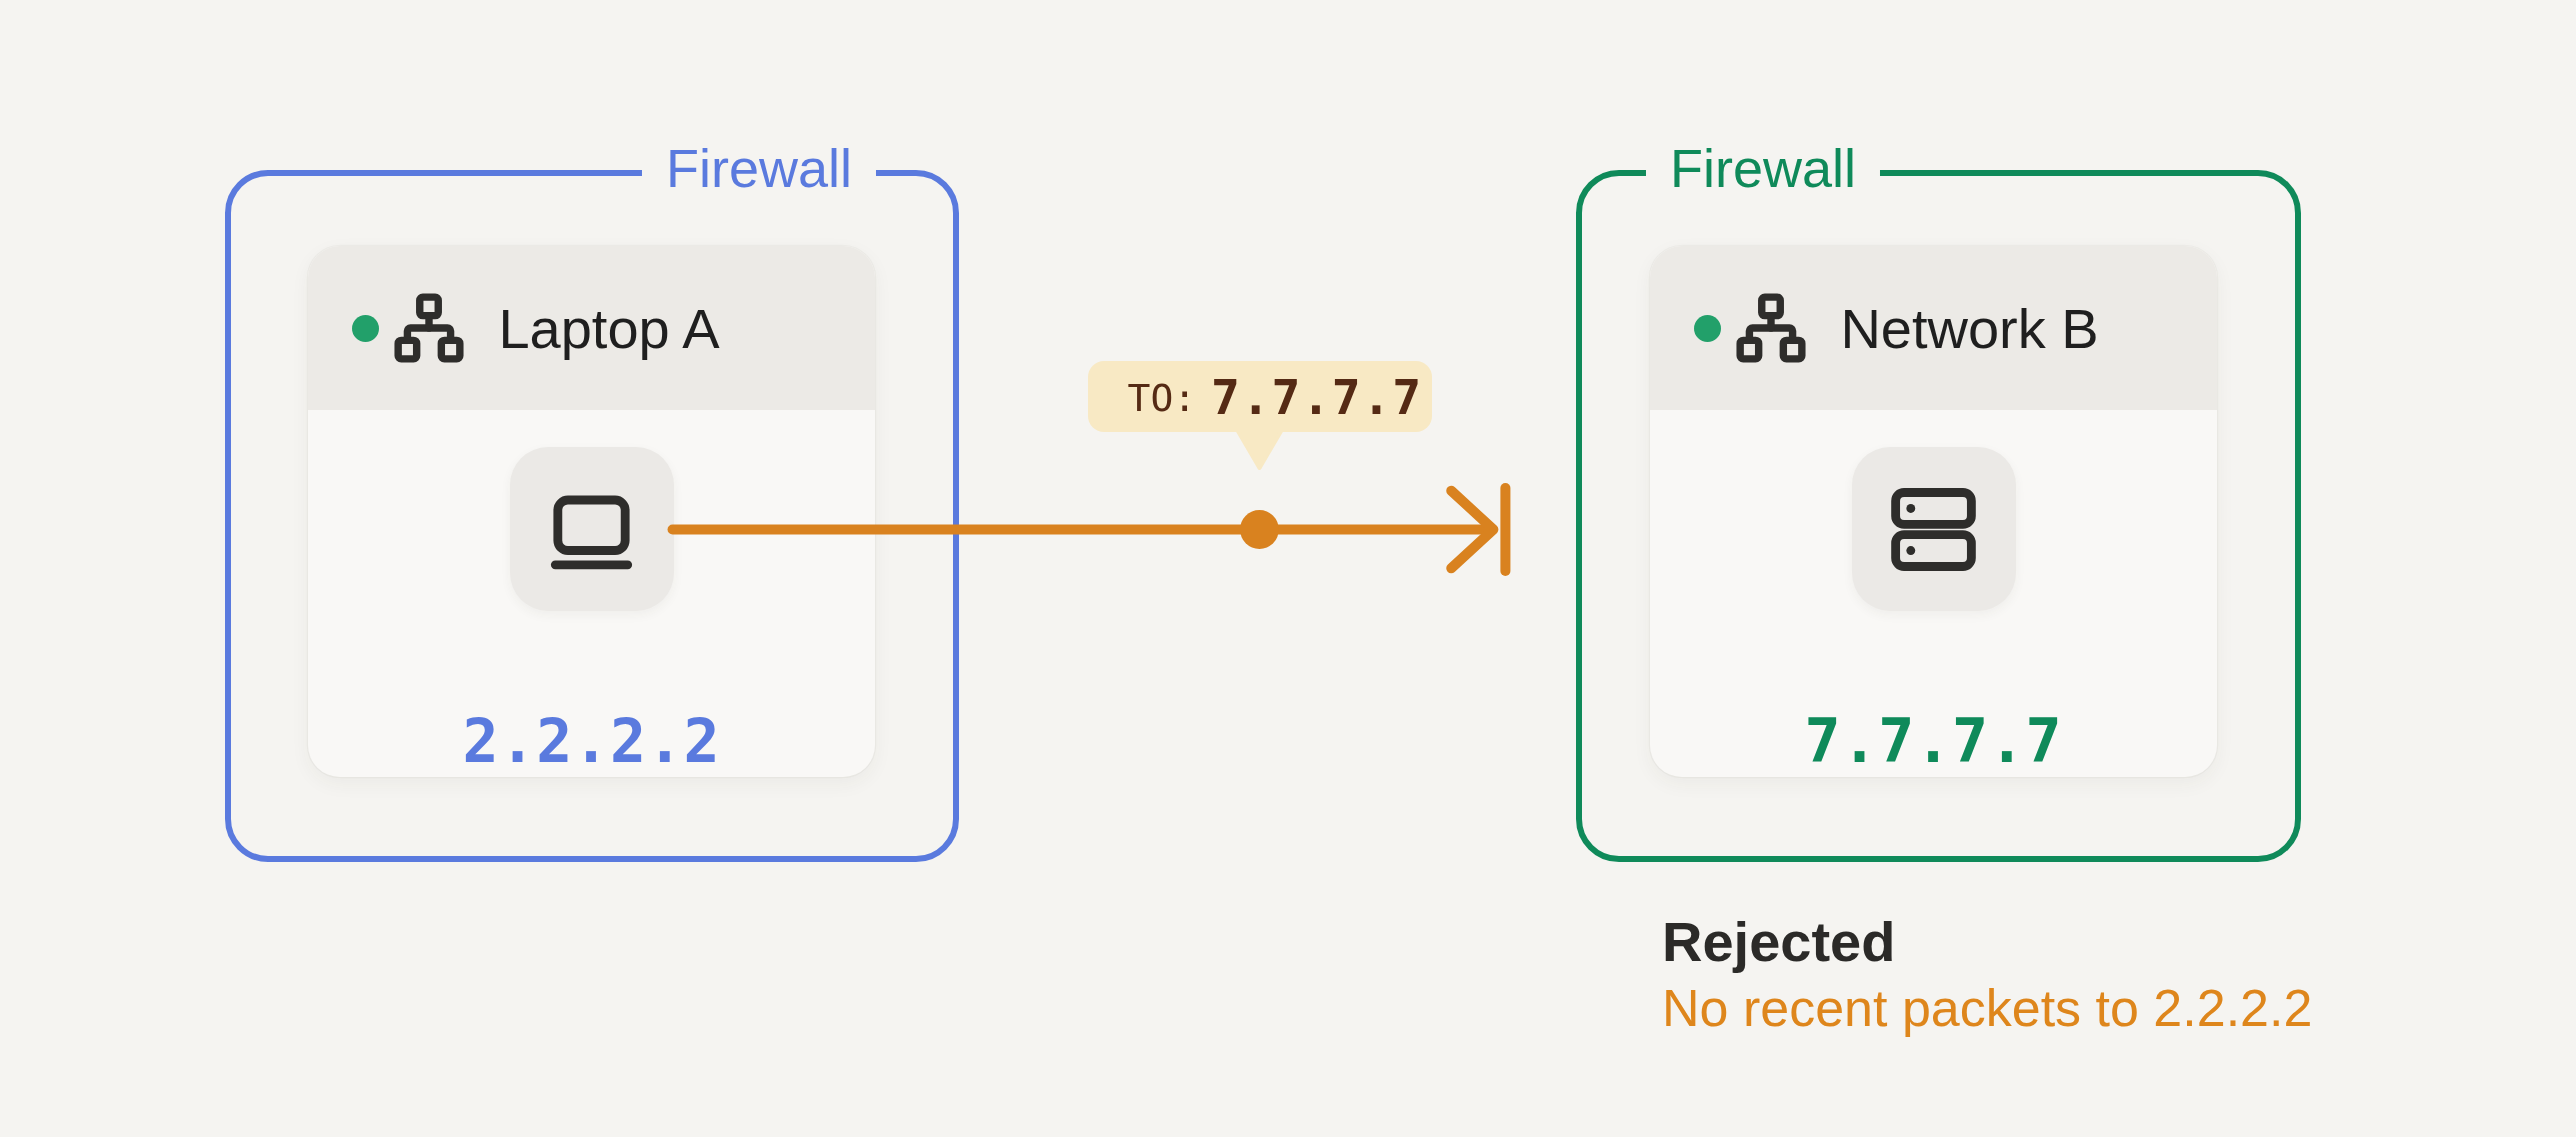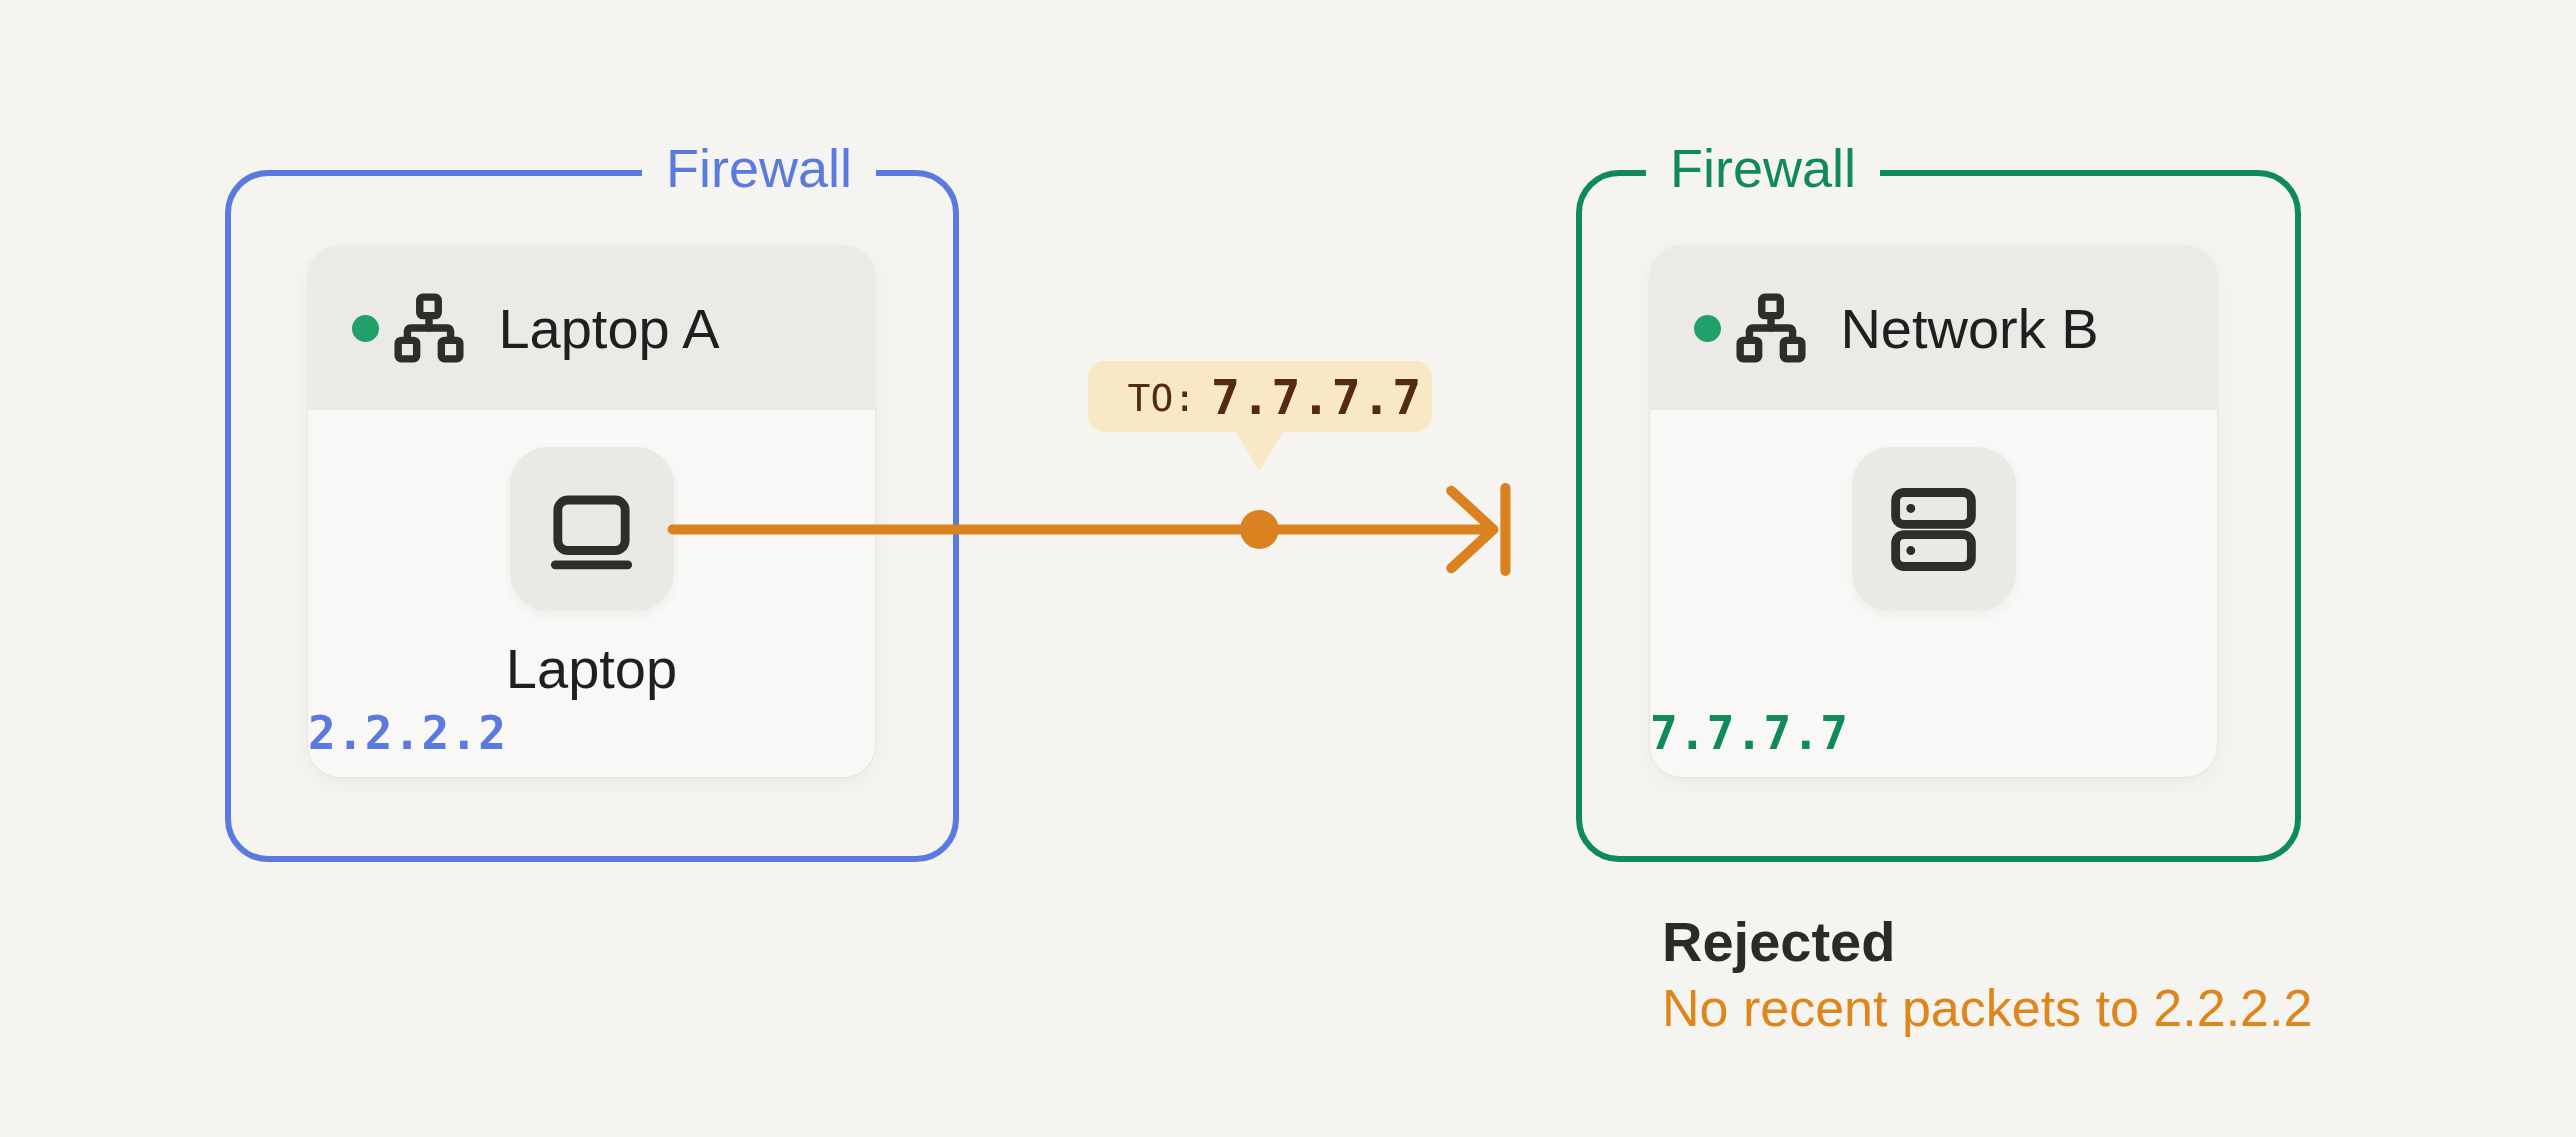--- a/index.html
+++ b/index.html
@@ -32,22 +32,22 @@
   .status-dot{width:27px;height:27px;border-radius:50%;background:var(--status_dot);flex:none;}
   .hdr-icon{width:74px;height:74px;margin-left:13.4px;flex:none;color:var(--icon_ink);}
   .net-title{margin-left:32px;font-size:56px;color:var(--text_dark);white-space:nowrap;}
 
   .node-tile{position:absolute;top:201px;left:50%;transform:translateX(-50%);
     width:164px;height:164px;border-radius:38px;background:var(--tile_bg);
     display:flex;align-items:center;justify-content:center;box-shadow:0 4px 10.7px rgba(60,50,40,.05);}
   .node-tile svg{width:101px;height:101px;color:var(--icon_ink);}
   .node-label{position:absolute;top:390px;left:0;width:100%;text-align:center;
     font-size:56px;color:var(--text_dark);}
-  .node-ip{position:absolute;top:460px;left:0;width:100%;
-    font-family:"DejaVu Sans Mono",monospace;font-weight:bold;font-size:46px;letter-spacing:0.7px;}
+  .node-ip{position:absolute;top:460px;left:0;width:100%;text-align:center;
+    font-family:"DejaVu Sans Mono",monospace;font-weight:bold;font-size:60px;letter-spacing:0.7px;}
   .card-a .node-ip{color:var(--zone_a_accent);}
   .card-b .node-ip{color:var(--zone_b_accent);}
 
   
   .packet-arrow{position:absolute;left:661px;top:466px;width:872px;height:127px;z-index:3;}
 
   
   .packet-badge{position:absolute;left:1088px;top:361px;width:344px;height:71px;z-index:4;
     background:var(--badge_bg);border-radius:16px;display:flex;align-items:baseline;
     justify-content:center;gap:14.8px;padding-left:30px;}
@@ -80,21 +80,20 @@
           <path d="M12 12V8"></path>
         </svg>
         <span class="net-title">Laptop A</span>
       </div>
       <div class="node-tile">
         <svg viewBox="0 0 24 24" fill="none" stroke="currentColor" stroke-width="2.1" stroke-linecap="round" stroke-linejoin="round">
           <rect x="4" y="5" width="16" height="12" rx="2.4"></rect>
           <path d="M3.4 20.4h17.2"></path>
         </svg>
       </div>
-      <div class="node-label">Laptop</div>
       <div class="node-ip">2.2.2.2</div>
     </div>
   </section>
 
   <section class="zone zone-b">
     <span class="zone-label">Firewall</span>
     <div class="net-card card-b" style="position:absolute;left:68px;top:70px;">
       <div class="net-card-header">
         <span class="status-dot"></span>
         <svg class="hdr-icon" viewBox="0 0 24 24" fill="none" stroke="currentColor" stroke-width="2.4" stroke-linecap="round" stroke-linejoin="round">

